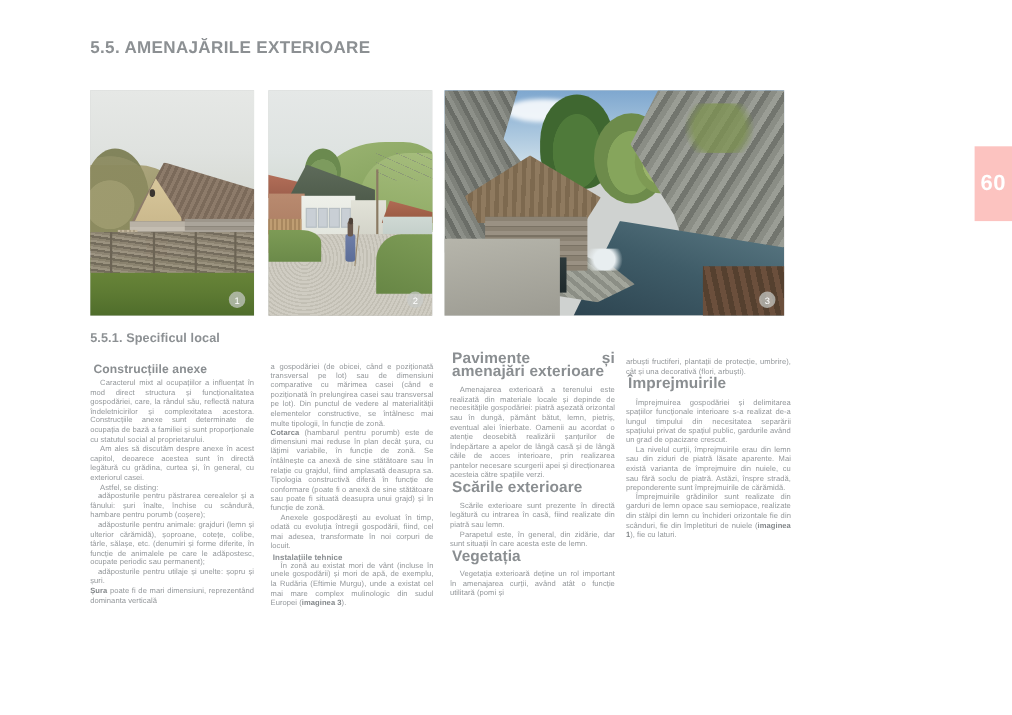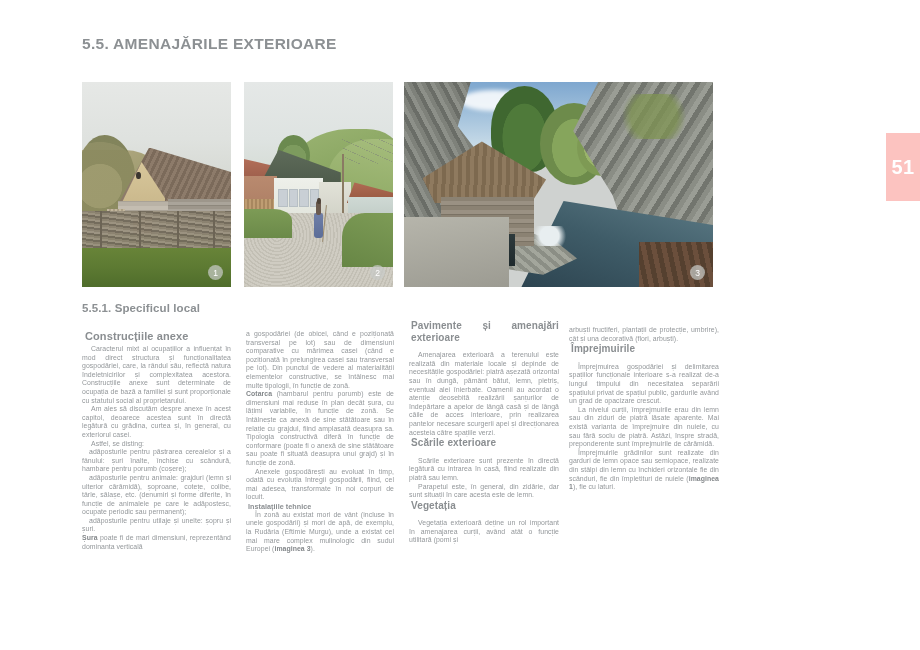--- a/index.html
+++ b/index.html
@@ -237,21 +237,21 @@
   h3.sub-title {
     margin: 0 0 4px 3px;
     font-size: 11px;
     font-weight: bold;
     color: #8a8e91;
     letter-spacing: 0.1px;
     line-height: 10px;
   }
   h3.big-title {
     margin: 0 0 8px 2px;
-    font-size: 10px;
+    font-size: 14px;
     font-weight: bold;
     color: #8a8e91;
     letter-spacing: 0.1px;
     line-height: 11.6px;
   }
   h3.big-title.gap { }
   h3.inline-title {
     margin: 0 0 0 2px;
     font-size: 7.2px;
     font-weight: bold;
@@ -277,21 +277,21 @@
     color: #a2a6a9;
   }
   b { font-weight: bold; color: #83878a; }
 </style>
 </head>
 <body>
 
 <div class="page-title">5.5. AMENAJĂRILE EXTERIOARE</div>
 
 <div class="page-badge">
-  <span class="num">51</span>
+  <span class="num">60</span>
 </div>
 
 <div class="photos">
 
   <div class="photo photo-1">
     <div class="scene">
       <div class="p1-sky"></div>
       <div class="p1-hill"></div>
       <div class="p1-bush"></div>
       <div class="p1-roof"></div>

